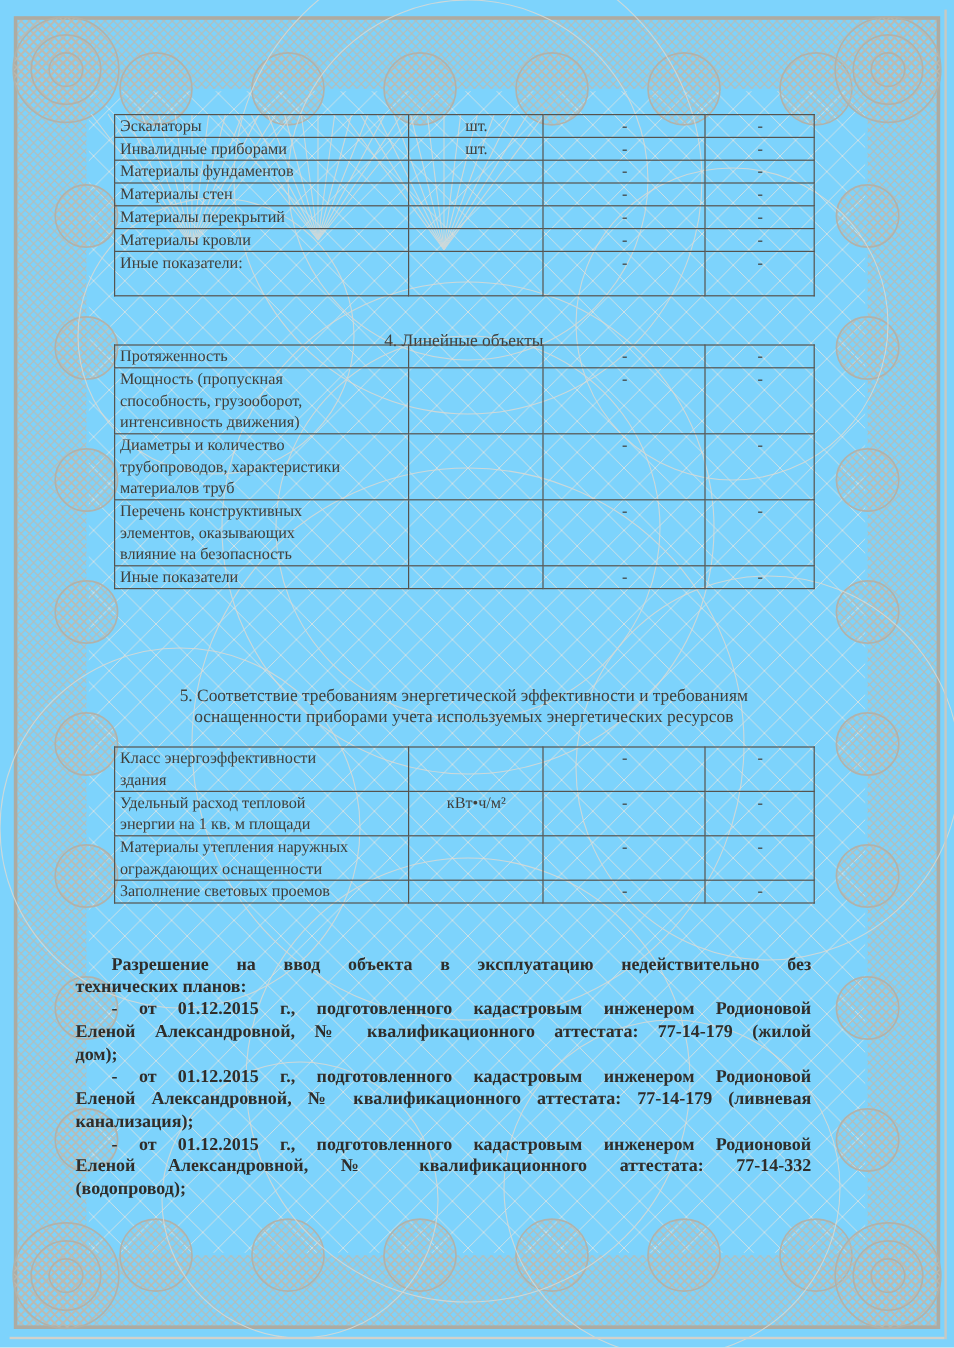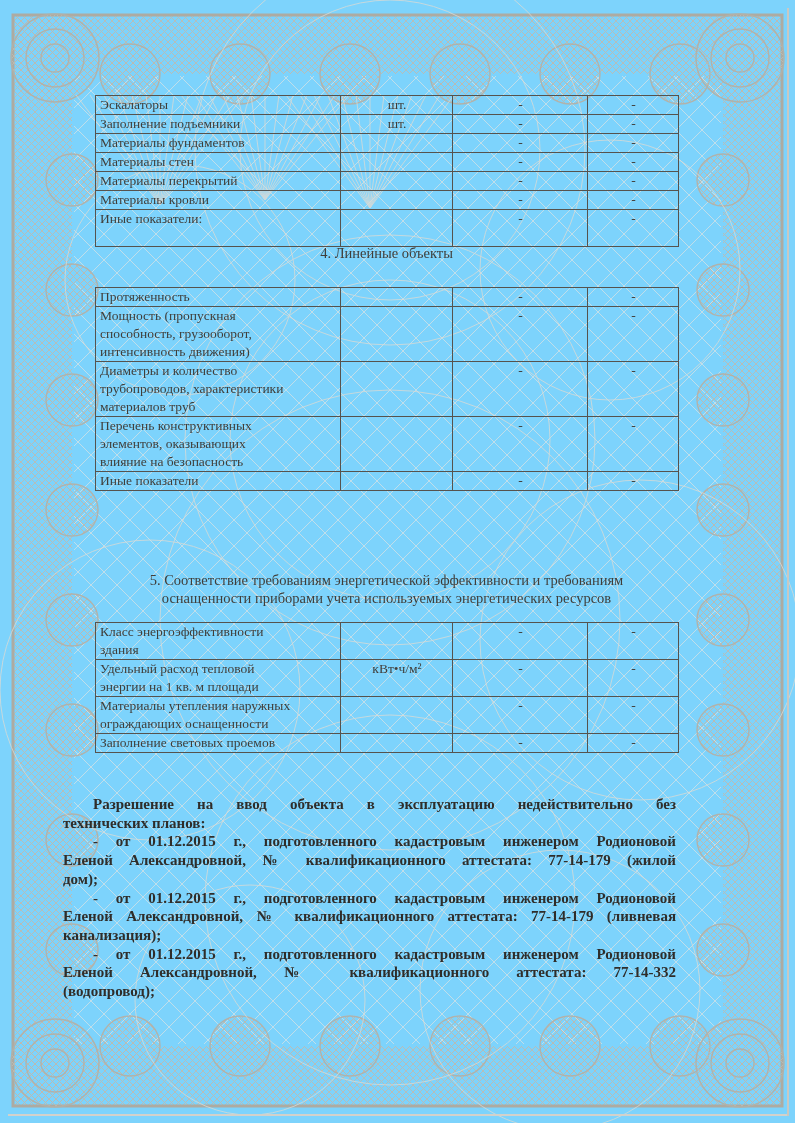--- a/index.html
+++ b/index.html
@@ -29,21 +29,21 @@
   #t3 { top:95px; }
   #t3 tr:last-child td { height:36px; }
   #t4 { top:287px; }
   #t5 { top:622px; }
 
   .sec-title {
     position:absolute; left:95px; width:583px;
     text-align:center; font-size:14.5px; line-height:18px;
     white-space:pre-line; color:#403e3a;
   }
-  #h4 { top:230px; height:41px; padding-top:14px; box-sizing:border-box; }
+  #h4 { top:261px; height:41px; padding-top:14px; box-sizing:border-box; }
   #h5 { top:568px; height:41px; padding-top:3px; box-sizing:border-box; }
 
   .footer { position:absolute; left:63px; top:795px; width:613px;
     font-weight:bold; font-size:15px; line-height:18.7px; color:#2f2d2a; }
   .fl { text-align:justify; text-align-last:justify; }
   .fl-last { text-align:right; text-align-last:left; }
   .fl-first { padding-left:30px; }
 </style>
 </head>
 <body>
@@ -181,21 +181,21 @@
           <col style="width:91px">
         </colgroup>
       <tbody id="t3b">
           <tr>
             <td class="c-label">Эскалаторы</td>
             <td class="c-center">шт.</td>
             <td class="c-center">-</td>
             <td class="c-center">-</td>
           </tr>
           <tr>
-            <td class="c-label">Заполнение подъемники</td>
+            <td class="c-label">Инвалидные приборами</td>
             <td class="c-center">шт.</td>
             <td class="c-center">-</td>
             <td class="c-center">-</td>
           </tr>
           <tr>
             <td class="c-label">Материалы фундаментов</td>
             <td class="c-center"></td>
             <td class="c-center">-</td>
             <td class="c-center">-</td>
           </tr>

